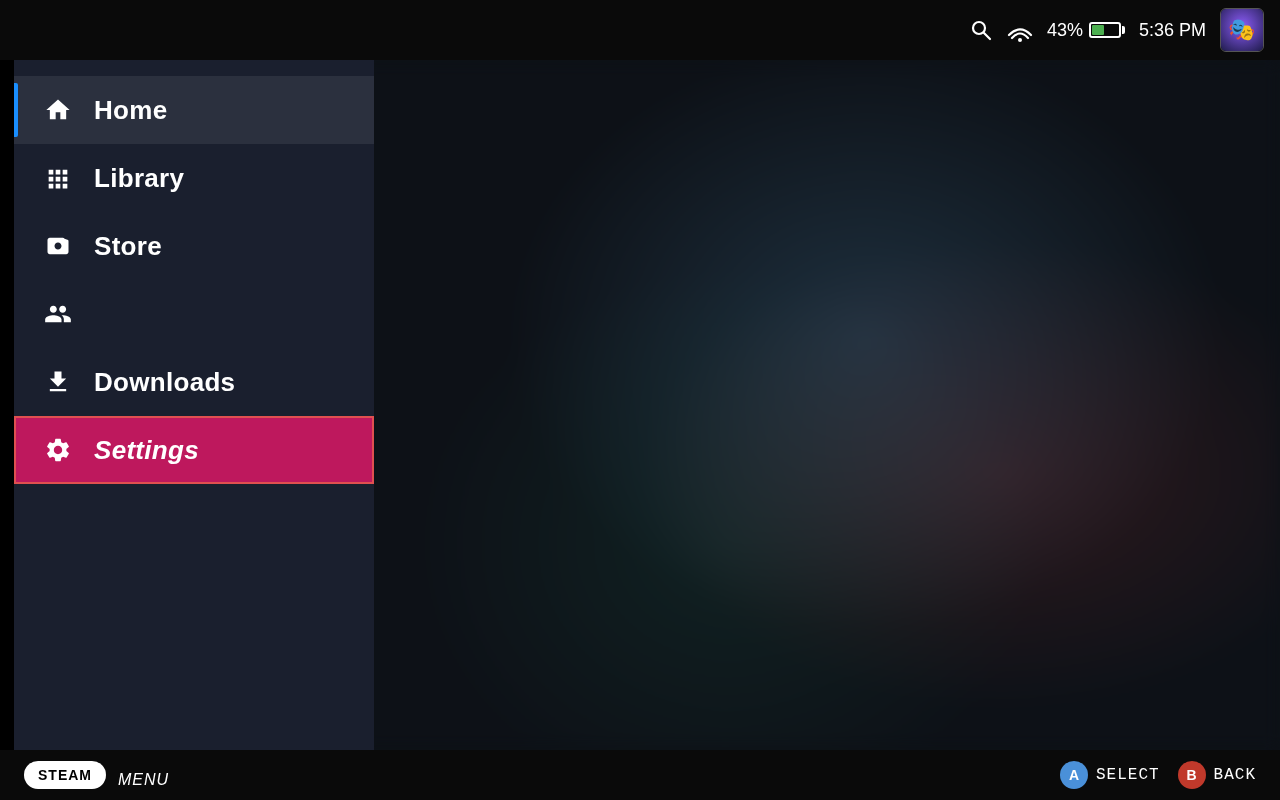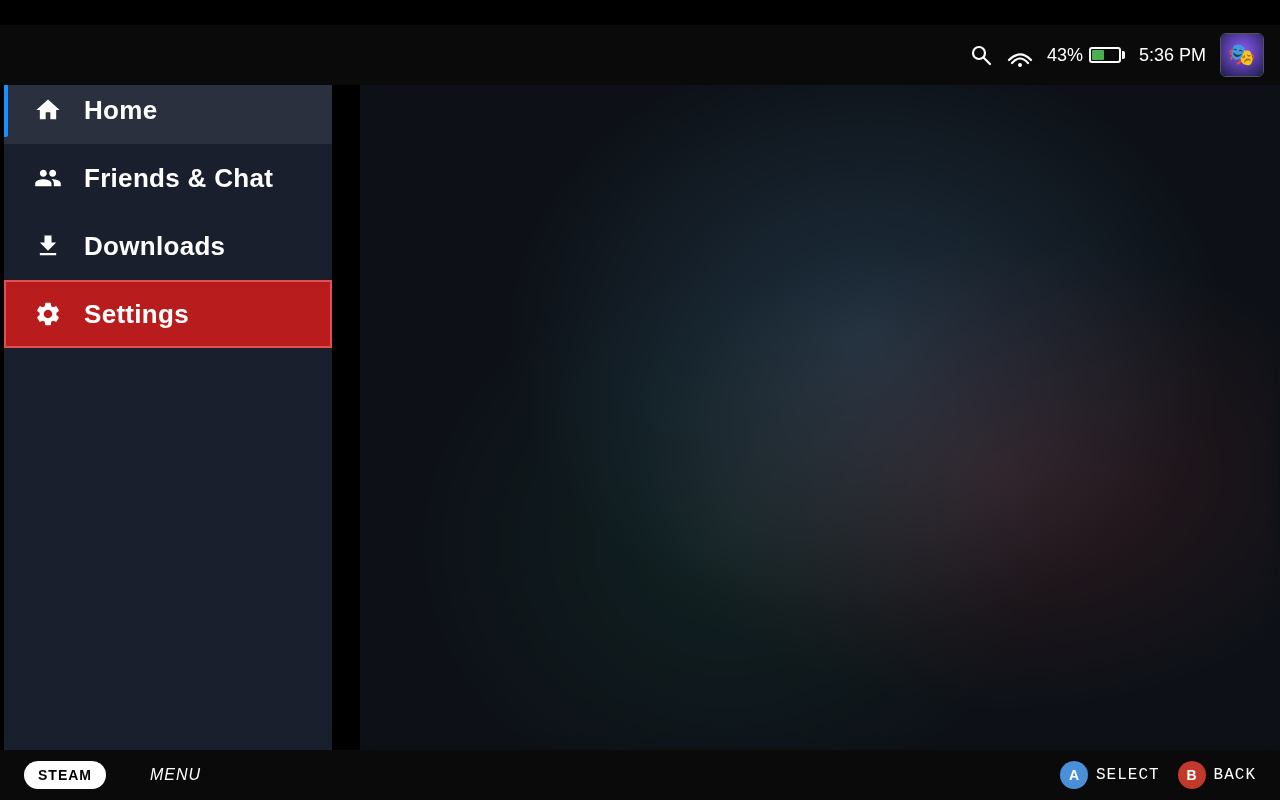--- a/index.html
+++ b/index.html
@@ -18,21 +18,20 @@
       position: absolute;
       top: 0; left: 0; right: 0;
       height: 60px;
       background: #0a0a0a;
       display: flex;
       align-items: center;
       justify-content: flex-end;
       padding: 0 16px;
       gap: 14px;
       z-index: 10;
-      margin-top: 25px;
     }
 
     .top-bar-icons {
       display: flex;
       align-items: center;
       gap: 14px;
     }
 
     .status-icon {
       color: #fff;
@@ -110,23 +109,23 @@
       display: flex;
       align-items: center;
       justify-content: center;
       font-size: 22px;
     }
 
     
     .sidebar {
       position: absolute;
       top: 60px;
-      left: 4px;
+      left: 14px;
       bottom: 50px;
-      width: 328px;
+      width: 360px;
       background: #1a1f2e;
       display: flex;
       flex-direction: column;
       padding: 16px 0;
       z-index: 5;
     }
 
     .nav-item {
       display: flex;
       align-items: center;
@@ -147,23 +146,24 @@
       position: absolute;
       left: 0;
       top: 10%;
       bottom: 10%;
       width: 4px;
       background: #1a8fff;
       border-radius: 0 2px 2px 0;
     }
 
     .nav-item.selected-highlight {
-      background: #b91c1c;
+      background: #be185d;
       outline: 2px solid #e05050;
       outline-offset: -2px;
+      font-style: italic;
     }
 
     .nav-icon {
       width: 32px;
       height: 32px;
       display: flex;
       align-items: center;
       justify-content: center;
       flex-shrink: 0;
     }
@@ -230,22 +230,21 @@
       color: #fff;
       font-size: 16px;
       font-weight: 500;
       margin-left: 12px;
       letter-spacing: 1px;
       font-style: italic;
     }
 
     .bottom-left {
       display: flex;
-      align-items: center;
-      gap: 32px;
+      align-items: flex-end;
     }
 
     .bottom-right {
       display: flex;
       align-items: center;
       gap: 18px;
     }
 
     .btn-action {
       display: flex;
@@ -320,29 +319,44 @@
 
   <div class="nav-item active">
     <div class="nav-icon">
       <svg viewBox="0 0 24 24">
           <path d="M10 20v-6h4v6h5v-8h3L12 3 2 12h3v8z"></path>
         </svg>
     </div>
     <span class="nav-label">Home</span>
   </div>
 
-
-
   <div class="nav-item">
     <div class="nav-icon">
       <svg viewBox="0 0 24 24">
+          <path d="M4 5h4v4H4zm6 0h4v4h-4zm6 0h4v4h-4zM4 11h4v4H4zm6 0h4v4h-4zm6 0h4v4h-4zM4 17h4v4H4zm6 0h4v4h-4zm6 0h4v4h-4z"></path>
+        </svg>
+    </div>
+    <span class="nav-label">Library</span>
+  </div>
+
+  <div class="nav-item">
+    <div class="nav-icon">
+      <svg viewBox="0 0 24 24">
+          <path d="M17.63 5.84C17.27 5.33 16.67 5 16 5L5 5.01C3.9 5.01 3 5.9 3 7v10c0 1.1.9 1.99 2 1.99L19 19c1.1 0 2-.89 2-2v-9c0-.45-.15-.86-.37-1.16zM12 15c-1.66 0-3-1.34-3-3s1.34-3 3-3 3 1.34 3 3-1.34 3-3 3z"></path>
+        </svg>
+    </div>
+    <span class="nav-label">Store</span>
+  </div>
+
+  <div class="nav-item">
+    <div class="nav-icon">
+      <svg viewBox="0 0 24 24">
           <path d="M16 11c1.66 0 2.99-1.34 2.99-3S17.66 5 16 5c-1.66 0-3 1.34-3 3s1.34 3 3 3zm-8 0c1.66 0 2.99-1.34 2.99-3S9.66 5 8 5C6.34 5 5 6.34 5 8s1.34 3 3 3zm0 2c-2.33 0-7 1.17-7 3.5V19h14v-2.5c0-2.33-4.67-3.5-7-3.5zm8 0c-.29 0-.62.02-.97.05 1.16.84 1.97 1.97 1.97 3.45V19h6v-2.5c0-2.33-4.67-3.5-7-3.5z"></path>
         </svg>
     </div>
-    <span class="nav-label">Friends &amp; Chat</span>
   </div>
 
 
   <div class="nav-item">
     <div class="nav-icon">
       <svg viewBox="0 0 24 24">
           <path d="M19 9h-4V3H9v6H5l7 7 7-7zm-14 9v2h14v-2H5z"></path>
         </svg>
     </div>
     <span class="nav-label">Downloads</span>

